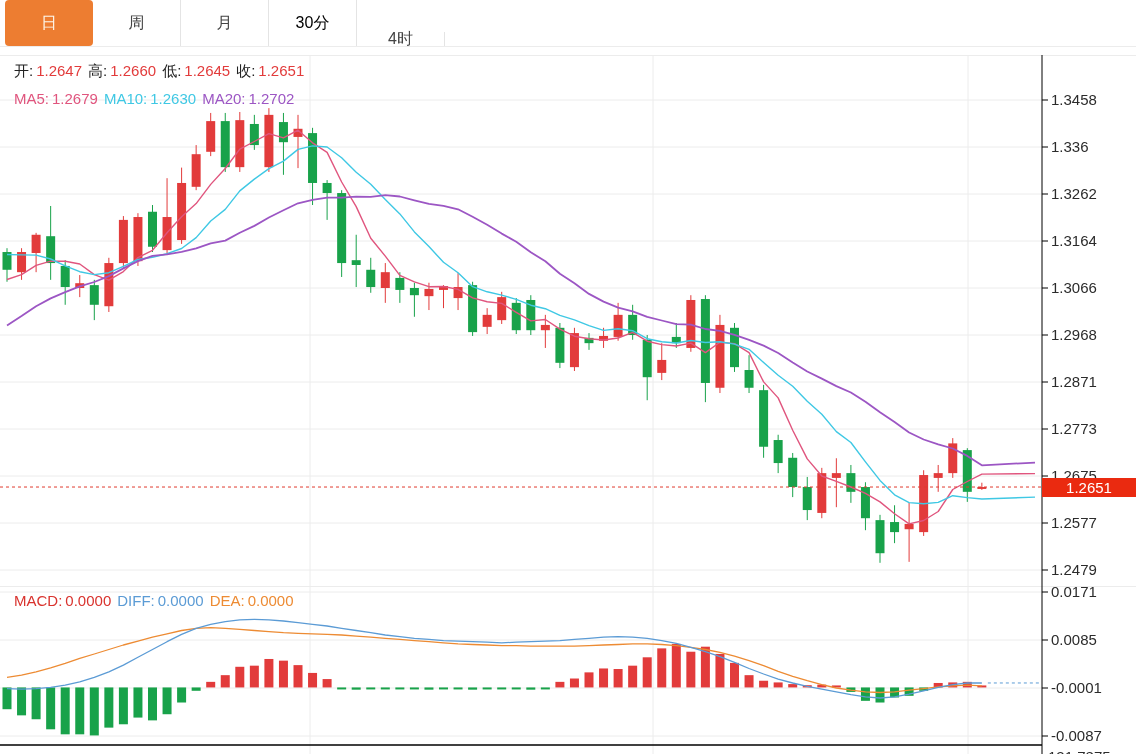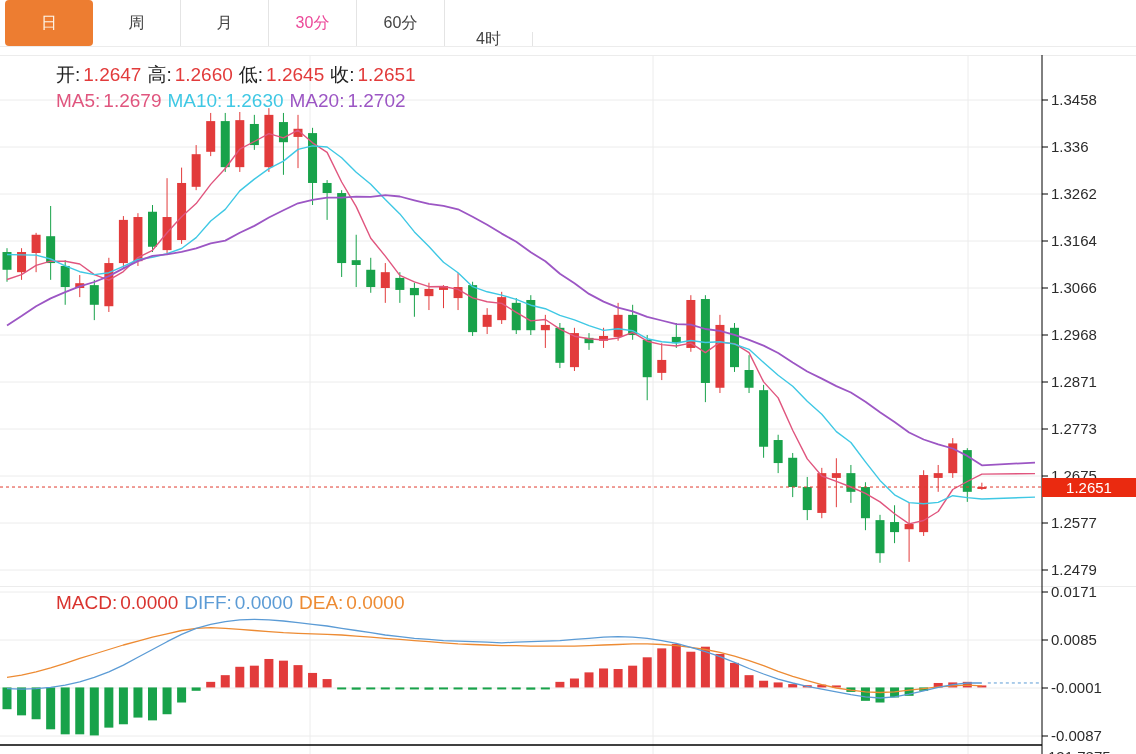--- a/index.html
+++ b/index.html
@@ -6,42 +6,41 @@
             font-family:"Liberation Sans",sans-serif;}
   #app{position:relative;width:1136px;height:754px;background:#fff;}
   
   #tabbar{position:absolute;left:0;top:6;height:47px;width:1136px;display:flex;align-items:stretch;
           padding-left:5px;box-sizing:border-box;border-bottom:1px solid #ececec;}
   .tab{width:88px;display:flex;align-items:center;justify-content:center;font-size:16px;color:#444;
        background:#fff;border-right:1px solid #e4e4e4;cursor:pointer;box-sizing:border-box;}
   .tab:first-child{border-left:1px solid #e4e4e4;}
   .tab.active{border:none;border-radius:4px;}
   
-  .legend-row{position:absolute;left:14px;font-size:19px;white-space:nowrap;z-index:5;margin-left:42px;}
+  .legend-row{position:absolute;left:14px;font-size:15px;white-space:nowrap;z-index:5;}
   .legend-row span{margin-right:3px;}
   .legend-item{margin-right:16px;}
   
   #main-chart{position:absolute;left:0;top:55px;}
   #macd-chart{position:absolute;left:0;top:586px;}
   .axis-label{font-size:15px;}
   
   #price-badge{position:absolute;left:1042px;width:94px;height:19px;line-height:19px;
                color:#fff;font-size:15px;text-align:center;z-index:6;}
   #bottom-partial{position:absolute;left:1048px;top:748px;font-size:15px;color:#2b2b2b;z-index:4;}
 </style>
 </head>
 <body>
 
 <div id="app">
   <div id="tabbar">
       <div class="tab active" style="background: rgb(237, 125, 49); color: rgb(253, 245, 232);">日</div>
       <div class="tab" style="color: rgb(68, 68, 68);">周</div>
       <div class="tab" style="color: rgb(68, 68, 68);">月</div>
-      <div class="tab" style="color: #ec4899; text-align: center;">30分</div>
-      <div class="tab" style="color: rgb(68, 68, 68);">60分</div>
+      <div class="tab" style="color: #000000; text-align: center;">30分</div>
       <div class="tab" style="color: rgb(68, 68, 68); margin-top: 32px;">4时</div>
     </div>
 
   <div class="legend-row" id="ohlc-row" style="top:62px"><span class="legend-item"><span style="color: rgb(34, 34, 34);">开:</span><span style="color: rgb(226, 59, 59);">1.2647</span></span><span class="legend-item"><span style="color: rgb(34, 34, 34);">高:</span><span style="color: rgb(226, 59, 59);">1.2660</span></span><span class="legend-item"><span style="color: rgb(34, 34, 34);">低:</span><span style="color: rgb(226, 59, 59);">1.2645</span></span><span class="legend-item"><span style="color: rgb(34, 34, 34);">收:</span><span style="color: rgb(226, 59, 59);">1.2651</span></span></div>
   <div class="legend-row" id="ma-row" style="top:90px"><span class="legend-item"><span style="color: rgb(224, 85, 126);">MA5:</span><span style="color: rgb(224, 85, 126);">1.2679</span></span><span class="legend-item"><span style="color: rgb(63, 200, 228);">MA10:</span><span style="color: rgb(63, 200, 228);">1.2630</span></span><span class="legend-item"><span style="color: rgb(156, 86, 196);">MA20:</span><span style="color: rgb(156, 86, 196);">1.2702</span></span></div>
 
   <svg id="main-chart" width="1136" height="531">
       <line x1="0" y1="0.5" x2="1136" y2="0.5" stroke="#ececec"></line>
       <line x1="310" y1="0" x2="310" y2="531" stroke="#ececec"></line>
       <line x1="653" y1="0" x2="653" y2="531" stroke="#ececec"></line>

